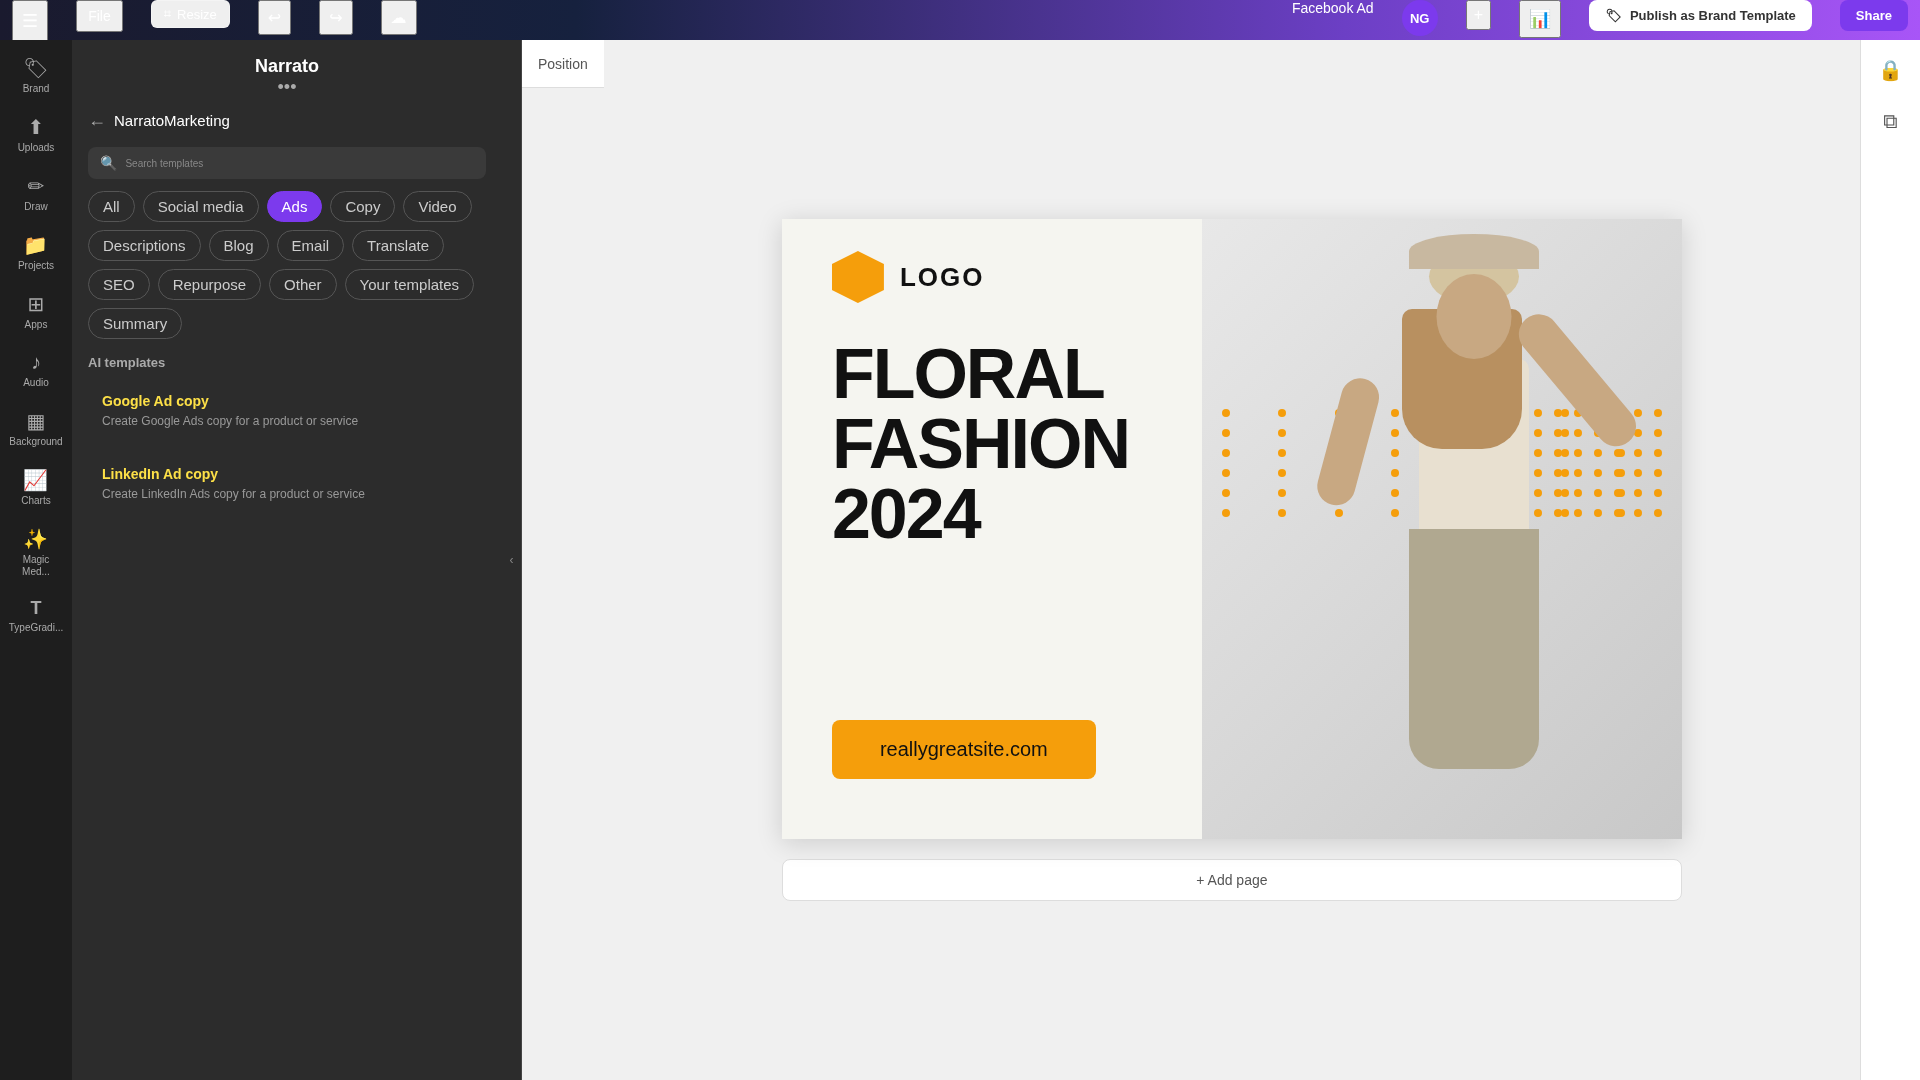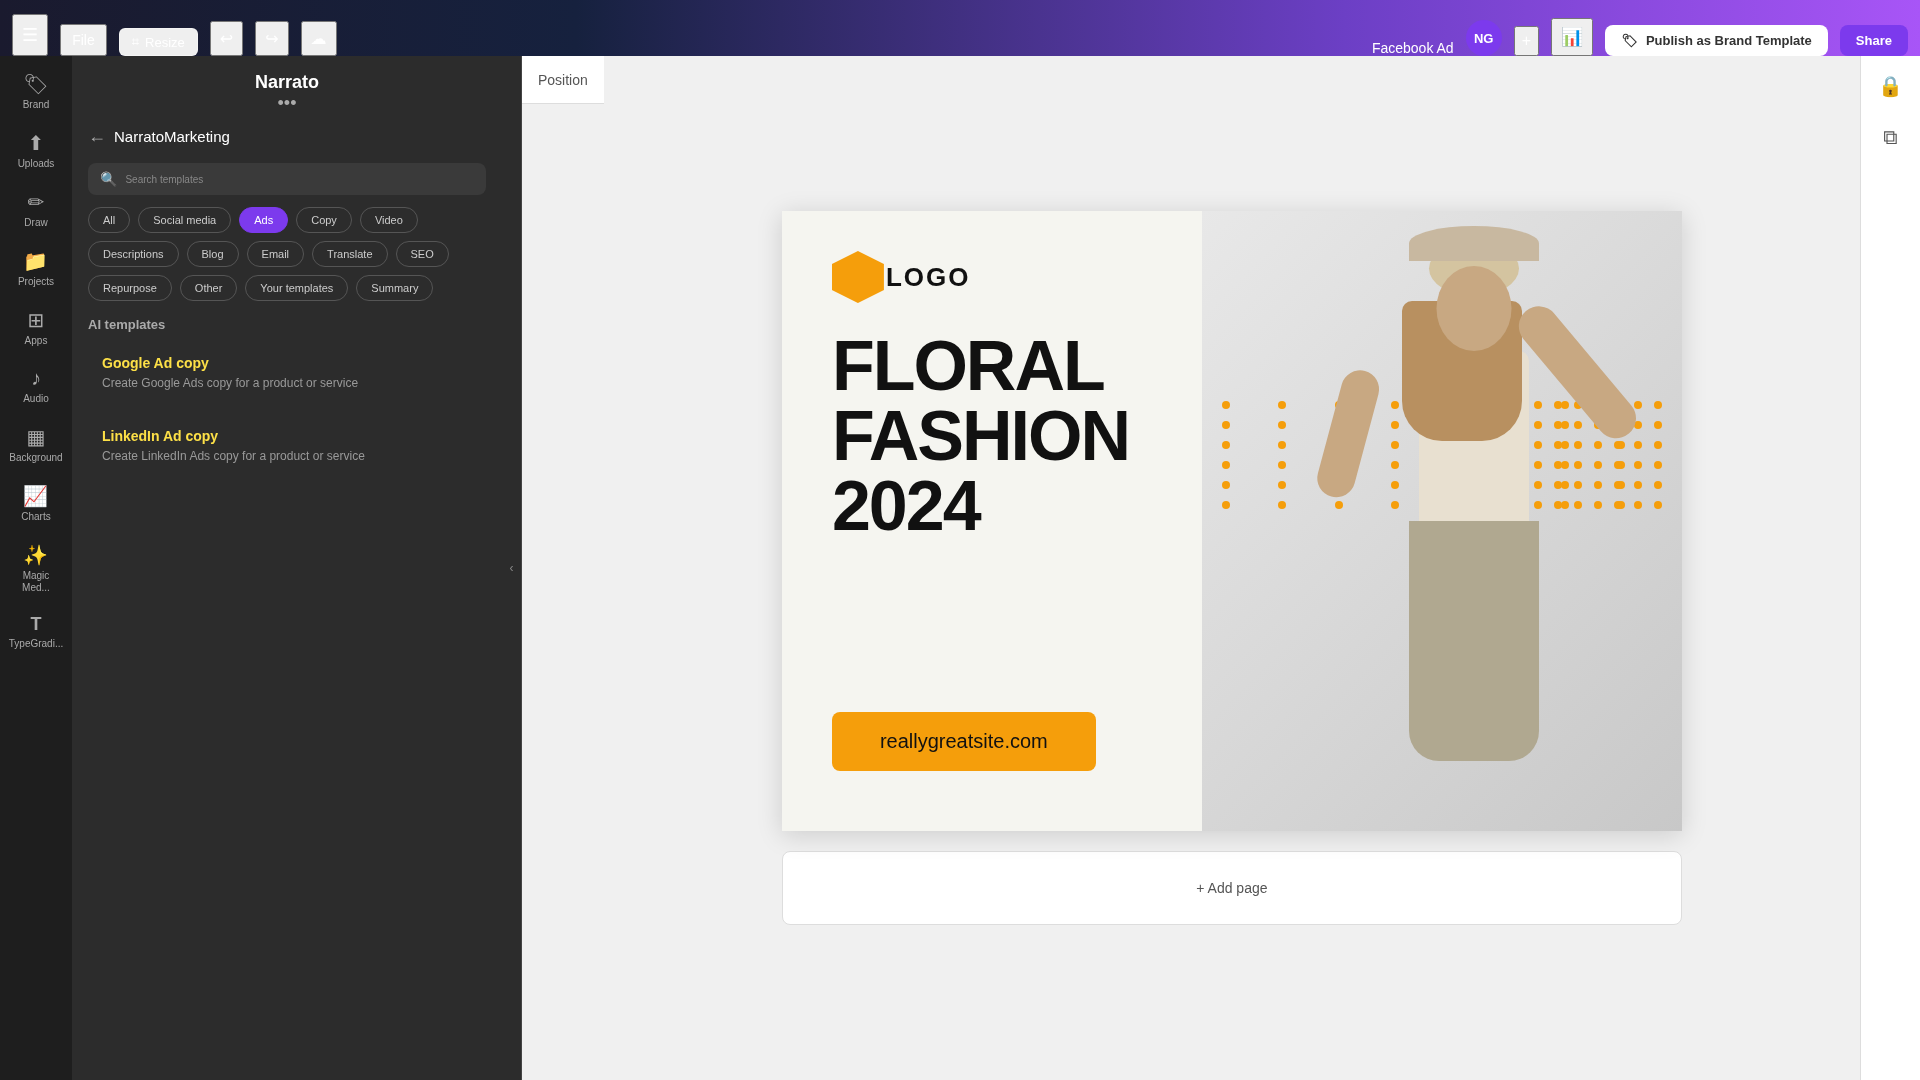--- a/index.html
+++ b/index.html
@@ -1,22 +1,22 @@
 <!DOCTYPE html>
 <html><head>
   <meta charset="utf-8">
   <style>
     * { box-sizing: border-box; margin: 0; padding: 0; }
     body { font-family: 'Segoe UI', Arial, sans-serif; background: #f0f0f0; overflow: hidden; width: 1920px; height: 1080px; display: flex; flex-direction: column; }
 
     
     .topbar {
-      height: 56px;
+      height: 40px;
       background: linear-gradient(90deg, #1a1a2e 0%, #16213e 30%, #6c3fc5 70%, #a855f7 100%);
-      display: flex; align-items: flex-end; padding: 0 12px; gap: 12px; flex-shrink: 0;
+      display: flex; align-items: flex-start; padding: 0 12px; gap: 28px; flex-shrink: 0;
     }
     .topbar-menu-icon { color: white; font-size: 18px; cursor: pointer; padding: 8px; }
     .topbar-file-btn { color: white; font-size: 14px; font-weight: 500; padding: 6px 10px; cursor: pointer; }
     .topbar-resize-btn { 
       color: white; font-size: 13px; padding: 5px 12px; border-radius: 6px; cursor: pointer;
       border: 1px solid rgba(255,255,255,0.3); display: flex; align-items: center; gap: 6px;
     }
     .topbar-icon-btn { color: white; font-size: 16px; padding: 6px 8px; cursor: pointer; }
     .topbar-spacer { flex: 1; }
     .topbar-doc-name { color: white; font-size: 14px; font-weight: 500; }
@@ -76,21 +76,21 @@
     .search-icon { color: #888; font-size: 14px; }
     .search-input {
       background: none; border: none; outline: none; color: #fef9c3;
       font-size: 10px; flex: 1;
     }
     .search-input::placeholder { color: #888; }
 
     
     .filter-tags { padding: 0 16px 12px 16px; display: flex; flex-wrap: wrap; gap: 8px; }
     .filter-tag {
-      padding: 6px 14px; border-radius: 20px; font-size: 11px; font-weight: 500;
+      padding: 6px 14px; border-radius: 20px; font-size: 15px; font-weight: 500;
       cursor: pointer; border: 1px solid #555; color: #ccc; background: transparent;
     }
     .filter-tag.active { background: #7c3aed; color: white; border-color: #7c3aed; }
 
     
     .templates-section { padding: 0 16px; overflow-y: auto; flex: 1; }
     .templates-section::-webkit-scrollbar { width: 4px; }
     .templates-section::-webkit-scrollbar-thumb { background: #555; border-radius: 2px; }
     .section-title { color: #aaa; font-size: 13px; font-weight: 600; margin-bottom: 9px; margin-top: 4px; }
     .template-item {
@@ -121,21 +121,21 @@
     .canvas-workspace { flex: 1; display: flex; align-items: center; justify-content: center; overflow: auto; padding: 40px; position: relative; }
 
     
     .design-canvas {
       width: 900px; height: 620px; background: #f5f5f0; position: relative;
       overflow: hidden; box-shadow: 0 4px 24px rgba(0,0,0,0.15);
       flex-shrink: 0;
     }
 
     
-    .canvas-logo-area { position: absolute; top: 40px; left: 50px; display: flex; align-items: center; gap: 2px; }
+    .canvas-logo-area { position: absolute; top: 32px; left: 50px; display: flex; align-items: center; gap: 16px; }
     .canvas-hexagon {
       width: 52px; height: 52px; background: #f59e0b;
       clip-path: polygon(50% 0%, 100% 25%, 100% 75%, 50% 100%, 0% 75%, 0% 25%);
     }
     .canvas-logo-text { font-size: 26px; font-weight: 800; color: #111; letter-spacing: 2px; }
     .canvas-headline { 
       position: absolute; top: 120px; left: 50px; 
       font-size: 70px; font-weight: 900; color: #111; line-height: 1.0;
       letter-spacing: -2px;
     }
@@ -150,21 +150,21 @@
       overflow: hidden;
     }
     .canvas-orange-rect {
       position: absolute; top: 0; right: 0; width: 80px; height: 240px;
       background: #f59e0b;
     }
 
     
     .add-page-bar {
       background: white; border: 1px solid #ddd; border-radius: 8px;
-      padding: 28px; text-align: center; color: #555; font-size: 14px;
+      padding: 12px; text-align: center; color: #555; font-size: 14px;
       cursor: pointer; margin-top: 20px; width: 900px;
     }
 
     
     .right-panel {
       width: 60px; background: white; border-left: 1px solid #ddd;
       display: flex; flex-direction: column; align-items: center; padding: 12px 0; gap: 16px;
       flex-shrink: 0;
     }
     .right-panel-icon { font-size: 20px; color: #555; cursor: pointer; padding: 6px; }

